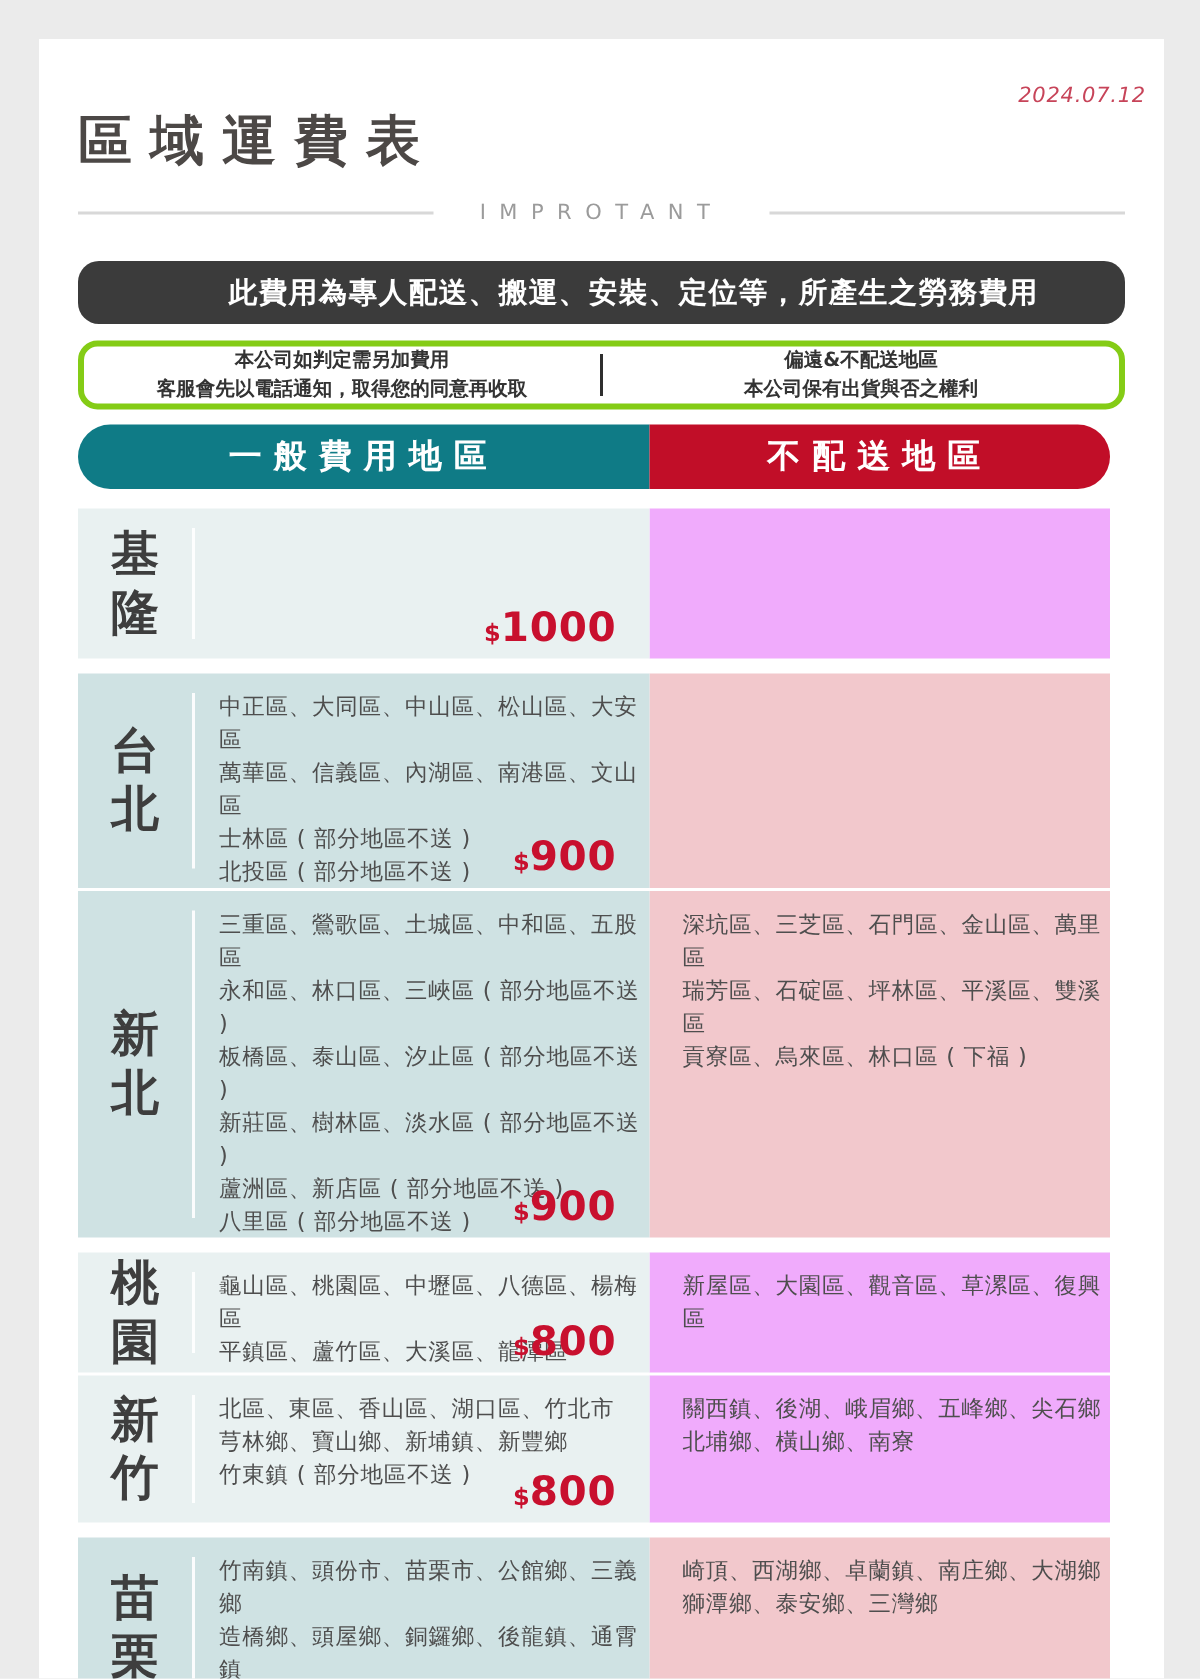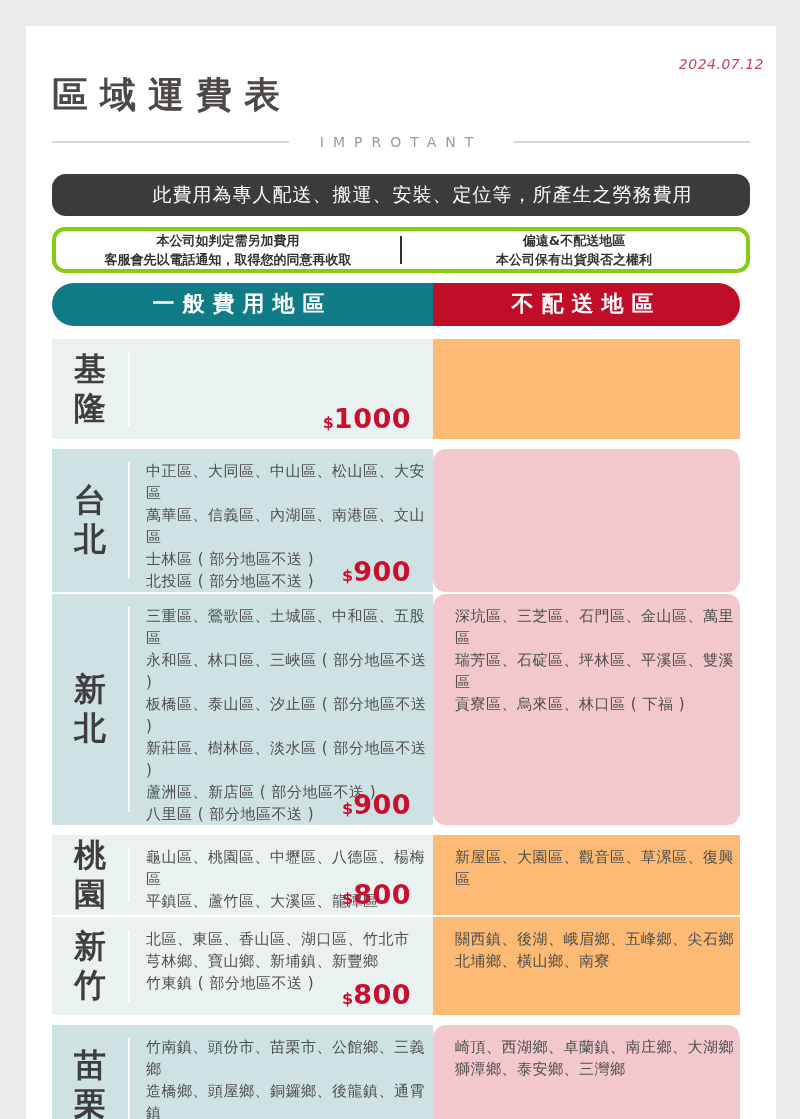--- a/index.html
+++ b/index.html
@@ -58,21 +58,21 @@
     white-space: nowrap;
   }
 
   .banner {
     margin-top: 24px;
     height: 42px;
     background: #3b3b3b;
     border-radius: 14px;
     color: #ffffff;
     font-size: 19px;
-    font-weight: normal;
+    font-weight: bold;
     letter-spacing: 1px;
     display: flex;
     align-items: center;
     justify-content: center;
     padding-left: 43px;
   }
 
   .notice {
     margin-top: 11px;
     height: 46px;
@@ -119,23 +119,23 @@
   .row.joined { margin-top: 2px; }
 
   .zone-left {
     position: relative;
     width: 381px;
     display: flex;
     align-items: stretch;
   }
   .zone-right { width: 307px; }
   .row.light .zone-left  { background: #e9f1f1; }
-  .row.light .zone-right { background: #fdba74; }
+  .row.light .zone-right { background: #f0abfc; }
   .row.dark  .zone-left  { background: #cfe2e3; }
-  .row.dark  .zone-right { background: #f2c8cc; border-radius: 13px; }
+  .row.dark  .zone-right { background: #f2c8cc; }
 
   .region-name {
     width: 36px;
     margin-left: 20px;
     align-self: center;
     font-size: 32px;
     font-weight: bold;
     color: #3e3e3e;
     line-height: 1.22;
     text-align: center;

